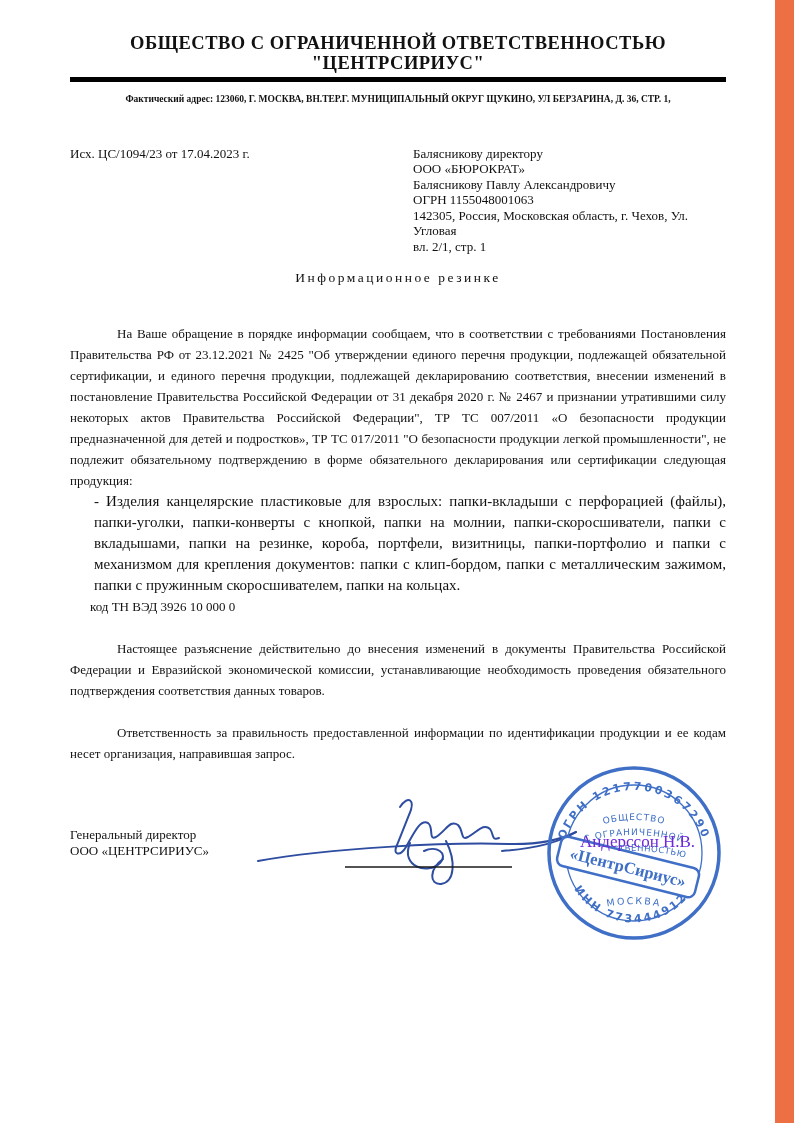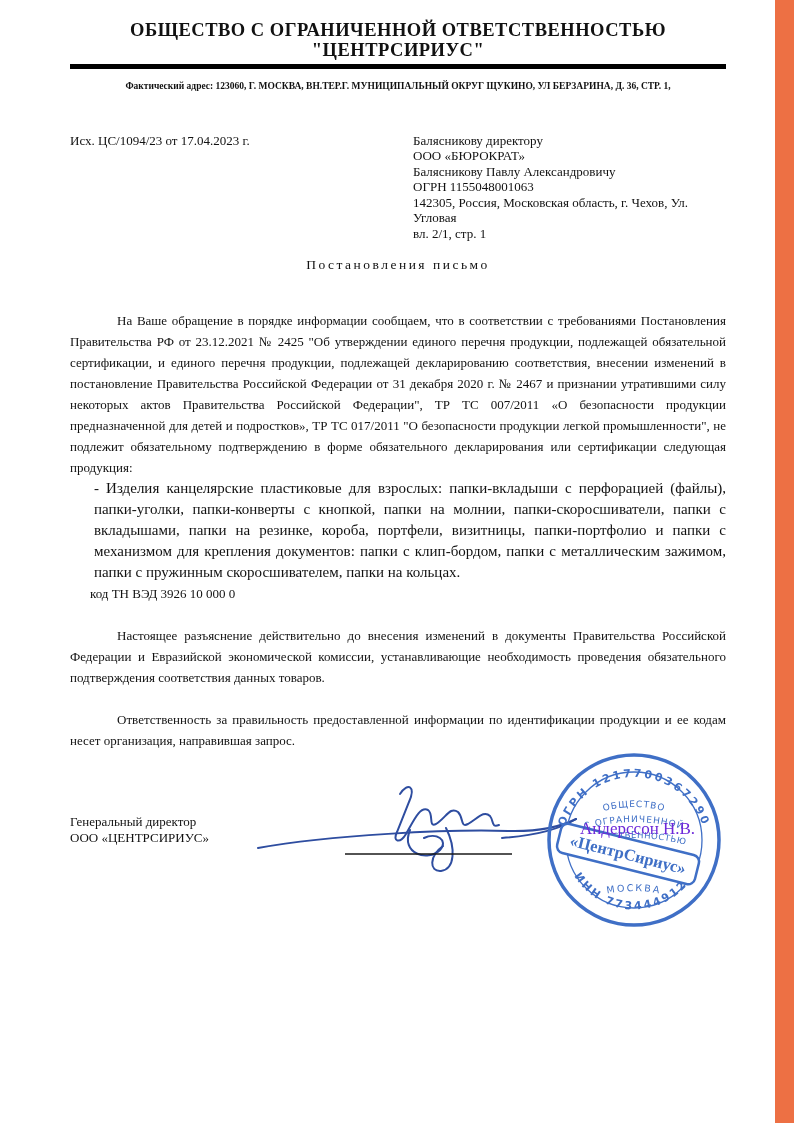--- a/index.html
+++ b/index.html
@@ -1,21 +1,21 @@
 <!DOCTYPE html>
 <html style="--accent-bar: #ED7044; --stamp-blue: #3F6FC6; --ink-blue: #2E4DA0;"><head>
 <meta charset="utf-8">
 <style>
   html,body{margin:0;padding:0;background:#fff;}
   .page{
     position:relative;width:794px;height:1123px;overflow:hidden;
     background:#fff;font-family:"Liberation Serif",serif;color:#111;
   }
   .accent-bar{position:absolute;top:0;right:0;width:19px;height:100%;background:var(--accent-bar,#ED7044);}
-  .content{position:absolute;left:70px;top:0;width:656px;padding-top:20px;}
+  .content{position:absolute;left:70px;top:0;width:656px;padding-top:33px;}
   .org-name{ text-align:center;font-weight:bold;font-size:18.5px;line-height:20px;letter-spacing:.5px;}
   .rule{height:5px;background:#000;margin-top:4px;}
   .address{text-align:center;font-weight:bold;font-size:9.5px;line-height:11.5px;margin-top:12px;}
   .ref-row{position:relative;margin-top:40px;height:96px;}
   .ref-no{position:absolute;left:0;top:0;font-size:13px;}
   .recipient{position:absolute;left:343px;top:0;font-size:13px;line-height:15.5px;width:320px;}
   .letter-title{text-align:center;font-size:13.5px;letter-spacing:2.5px;margin-top:28px;}
   .para{font-size:13px;line-height:21px;text-align:justify;text-indent:47px;margin:0;}
   .para.first{margin-top:37px;}
   .list-block{font-size:15px;line-height:21px;text-align:justify;margin-left:24px;text-indent:0;}
@@ -51,21 +51,21 @@
       <div class="recipient">
         <div>Балясникову директору</div>
         <div>ООО «БЮРОКРАТ»</div>
         <div>Балясникову Павлу Александровичу</div>
         <div>ОГРН 1155048001063</div>
         <div>142305, Россия, Московская область, г. Чехов, Ул. Угловая</div>
         <div>вл. 2/1, стр. 1</div>
       </div>
     </div>
 
-    <div class="letter-title">Постановления письмо</div>
+    <div class="letter-title">Информационное резинке</div>
 
     <p class="para first">На Ваше обращение в порядке информации сообщаем, что в соответствии с требованиями Постановления Правительства РФ от 23.12.2021 № 2425 "Об утверждении единого перечня продукции, подлежащей обязательной сертификации, и единого перечня продукции, подлежащей декларированию соответствия, внесении изменений в постановление Правительства Российской Федерации от 31 декабря 2020 г. № 2467 и признании утратившими силу некоторых актов Правительства Российской Федерации", ТР ТС 007/2011 «О безопасности продукции предназначенной для детей и подростков», ТР ТС 017/2011 "О безопасности продукции легкой промышленности", не подлежит обязательному подтверждению в форме обязательного декларирования или сертификации следующая продукция:</p>
     <div class="list-block">- Изделия канцелярские пластиковые для взрослых: папки-вкладыши с перфорацией (файлы), папки-уголки, папки-конверты с кнопкой, папки на молнии, папки-скоросшиватели, папки с вкладышами, папки на резинке, короба, портфели, визитницы, папки-портфолио и папки с механизмом для крепления документов: папки с клип-бордом, папки с металлическим зажимом, папки с пружинным скоросшивателем, папки на кольцах.</div>
     <div class="code-line">код ТН ВЭД 3926 10 000 0</div>
     <p class="para p2">Настоящее разъяснение действительно до внесения изменений в документы Правительства Российской Федерации и Евразийской экономической комиссии, устанавливающие необходимость проведения обязательного подтверждения соответствия данных товаров.</p>
     <p class="para p3">Ответственность за правильность предоставленной информации по идентификации продукции и ее кодам несет организация, направившая запрос.</p>
 
     <div class="sig-section">
       <div class="sig-left">
         <div>Генеральный директор</div>

